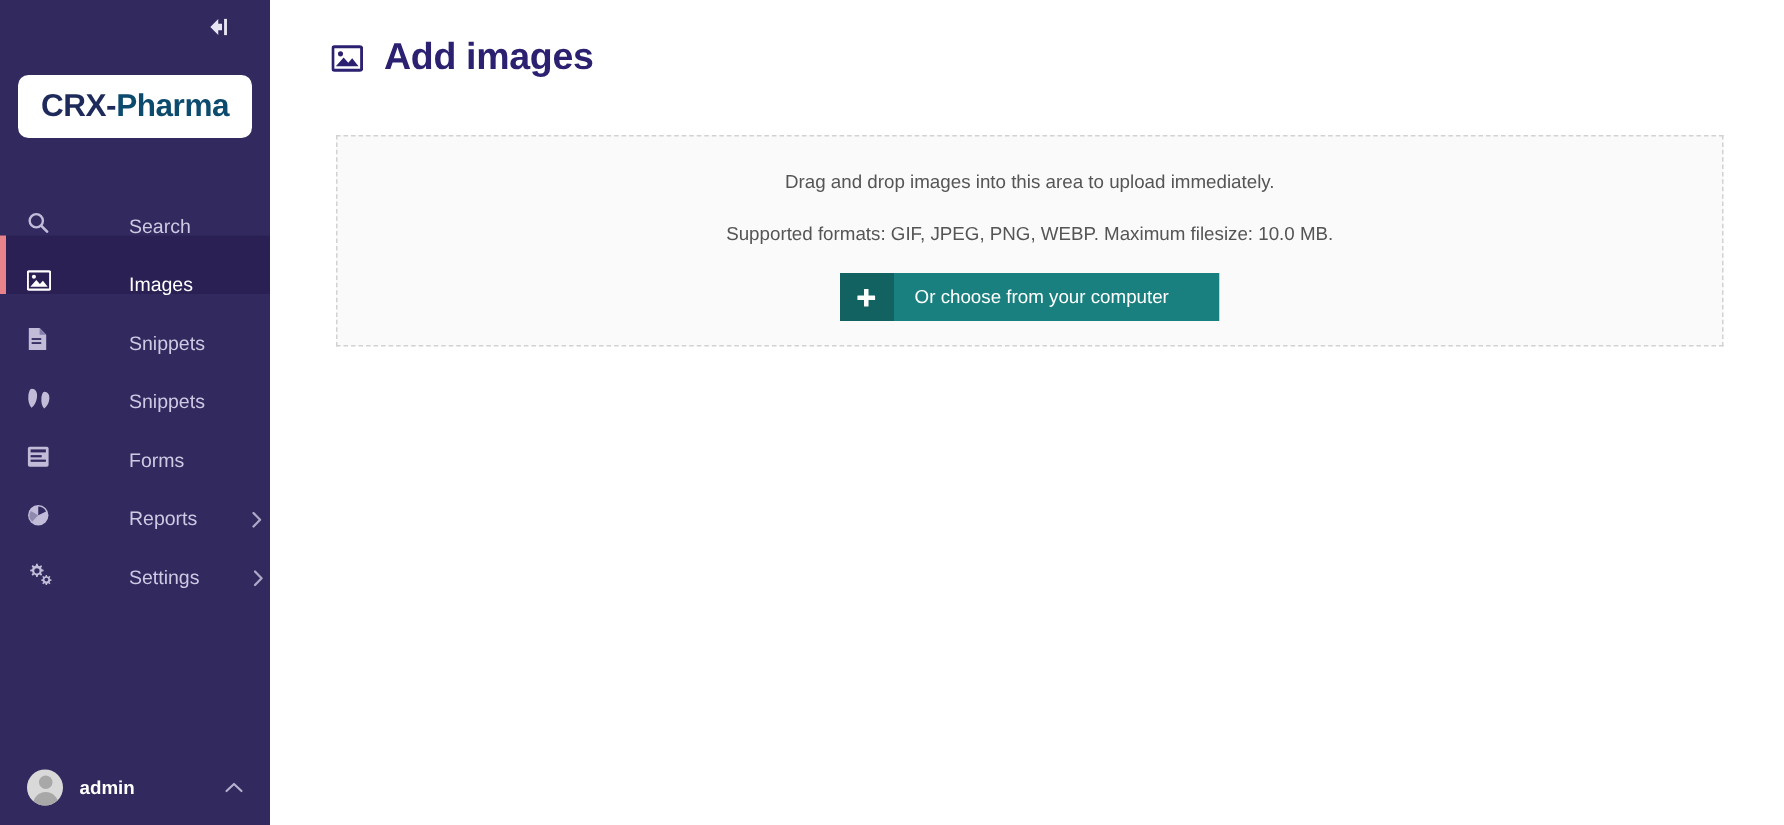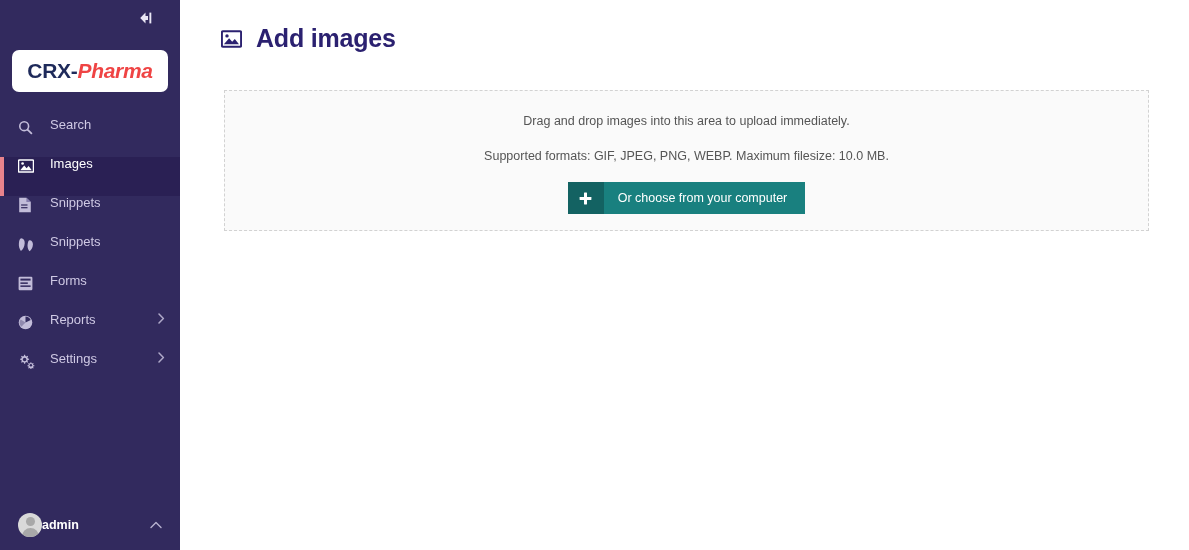--- a/index.html
+++ b/index.html
@@ -46,35 +46,36 @@
     justify-content: center;
     overflow: hidden;
   }
   .logo-text {
     font-size: 21px;
     font-weight: bold;
     letter-spacing: -0.3px;
     white-space: nowrap;
   }
   .logo-a { color: #1e2a5a; margin-top: 40px; }
-  .logo-b { color: #ef4444; font-style: italic; }
+  .logo-b { color: #0c4a6e; }
 
   .nav { margin-top: 26px; display: flex; flex-direction: column; }
   .nav-item {
     height: 39px;
     display: flex;
-    align-items: flex-start;
+    align-items: flex-end;
     padding-left: 18px;
     padding-right: 14px;
     color: #cfc9e4;
     font-size: 13px;
     cursor: pointer;
     position: relative;
     border-left: 4px solid transparent;
     padding-left: 14px;
+    gap: 36px;
   }
   .nav-item .ic {
     width: 20px; height: 18px;
     display: flex; align-items: center; justify-content: flex-start;
     flex: 0 0 20px;
     opacity: .92;
   }
   .nav-item .lbl { margin-left: 12px; flex: 1 1 auto; line-height: 1; }
   .nav-item .chev { width: 10px; display: flex; align-items: center; justify-content: center; opacity: .8; }
   .nav-item.active {
@@ -103,20 +104,21 @@
   }
   .avatar .head {
     position: absolute; width: 9px; height: 9px; border-radius: 50%;
     background: #a8a8a8; left: 7.5px; top: 4px;
   }
   .avatar .body {
     position: absolute; width: 17px; height: 11px; border-radius: 9px 9px 0 0;
     background: #a8a8a8; left: 3.5px; top: 15px;
   }
   .user-name {
+    margin-left: 11px;
     color: #ffffff;
     font-size: 12.5px;
     font-weight: bold;
     flex: 1 1 auto;
   }
   .user-chev { opacity: .85; display: flex; align-items: center; }
 
   
   .main {
     flex: 1 1 auto;
@@ -183,21 +185,21 @@
     align-items: center;
     justify-content: center;
   }
   .choose-btn .plus svg { display: block; }
   .choose-btn .cb-label {
     background: #19807f;
     color: #ffffff;
     font-size: 12.5px;
     display: flex;
     align-items: center;
-    padding: 0 18px 0 14px;
+    padding: 0 34px 0 14px;
     white-space: nowrap;
   }
 </style>
 </head>
 <body>
 
 <div class="app">
 
   <aside class="sidebar">
 

